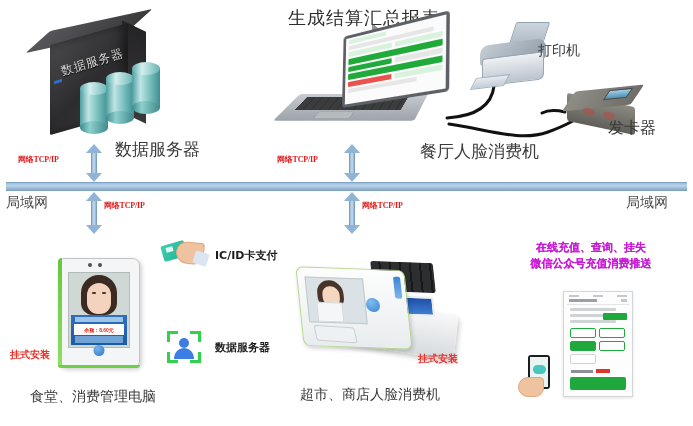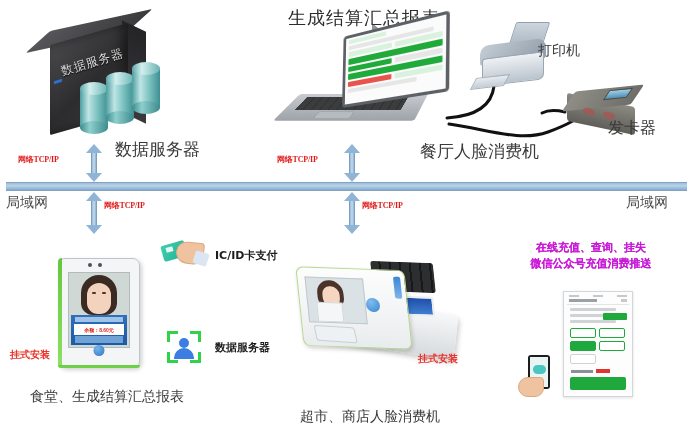--- a/index.html
+++ b/index.html
@@ -525,21 +525,21 @@
         <div class="wt-info-top"></div>
         <div class="wt-info-white">
           <span>余额：8.60元</span>
         </div>
         <div class="wt-info-bot"></div>
       </div>
     </div>
     <div class="wt-btn"></div>
   </div>
   <div class="abs red-note" style="left:10px; top:348px;">挂式安装</div>
-  <div class="abs cn-label" style="left:30px; top:388px; font-size:14px;">食堂、生成结算汇总报表</div>
+  <div class="abs cn-label" style="left:30px; top:388px; font-size:14px;">食堂、消费管理电脑</div>
 
   <div class="pay-row" style="left:162px; top:240px;">
     <div class="ico-card">
       <div class="ic-card-rect"></div>
         <div class="ic-card-chip"></div>
       <div class="ic-hand"></div>
         <div class="ic-sleeve"></div>
     </div>
     <div class="pay-label">IC/ID卡支付</div>
   </div>
@@ -566,21 +566,21 @@
         <div class="dt-face-hair"></div>
         <div class="dt-face-skin"></div>
         <div class="dt-card"></div>
       </div>
       <div class="dt-bluebar"></div>
       <div class="dt-slot"></div>
     </div>
     <div class="dt-round"></div>
   </div>
   <div class="abs red-note" style="left:418px; top:352px;">挂式安装</div>
-  <div class="abs cn-label" style="left:300px; top:408px; font-size:14px;">超市、商店人脸消费机</div>
+  <div class="abs cn-label" style="left:300px; top:386px; font-size:14px;">超市、商店人脸消费机</div>
 
   <div id="wxtitle" class="abs">
     <div>在线充值、查询、挂失</div>
     <div>微信公众号充值消费推送</div>
   </div>
 
   <div id="wxscreen" class="abs">
     <div class="wx-status">
       <i></i>
         <i></i>

